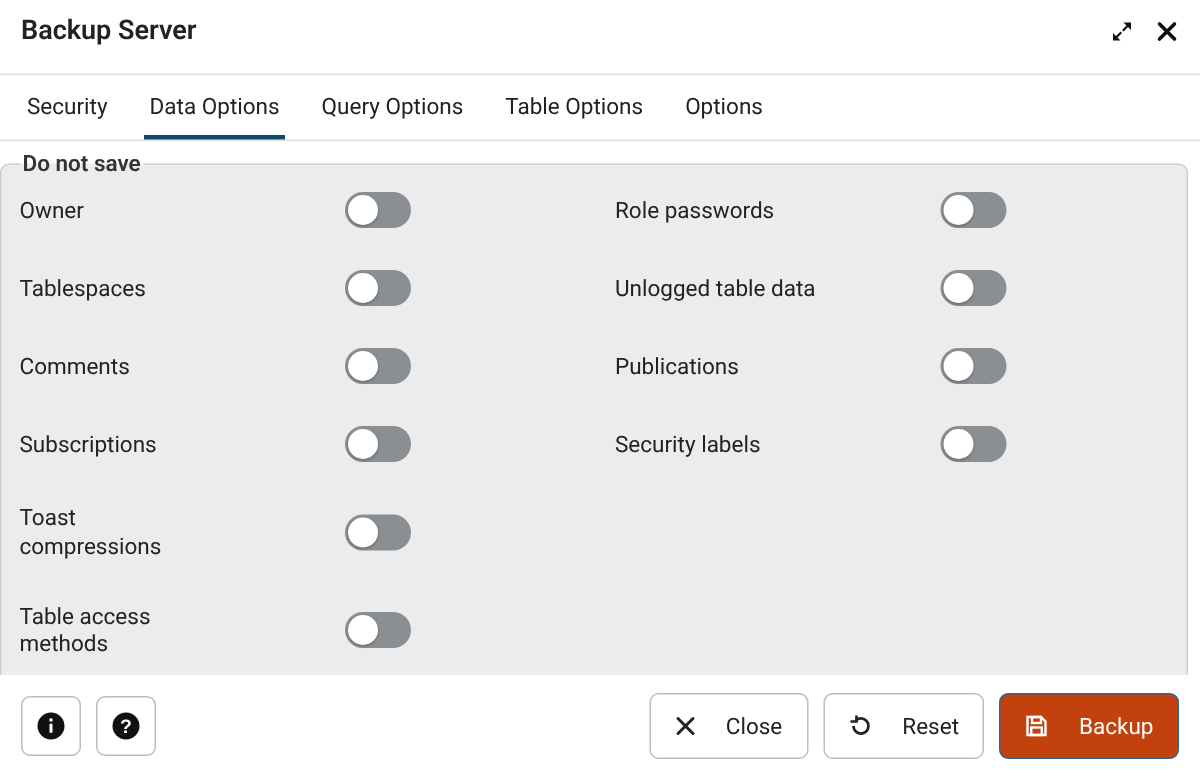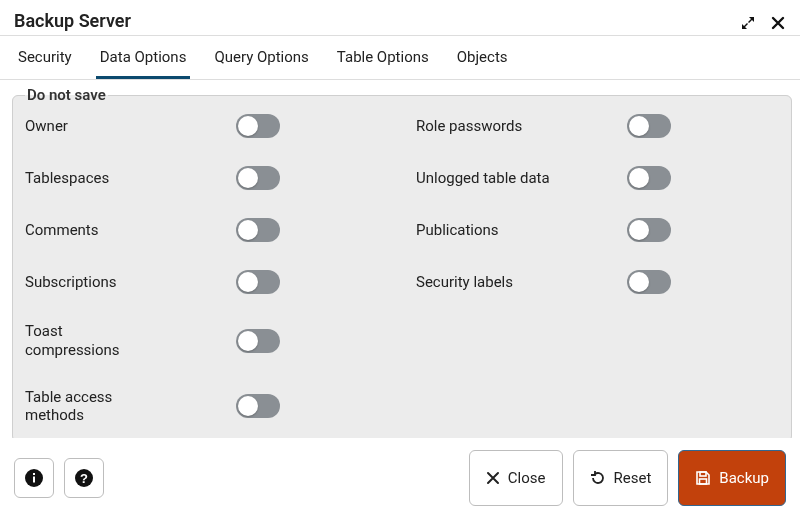--- a/index.html
+++ b/index.html
@@ -9,23 +9,23 @@
     height: 518px;
     font-family: -apple-system, BlinkMacSystemFont, "Segoe UI", Roboto, "Helvetica Neue", Arial, sans-serif;
     font-size: 14px;
     color: #222;
     background: #fff;
     position: relative;
     overflow: hidden;
   }
   .titlebar {
     display: flex;
-    align-items: flex-end;
+    align-items: center;
     justify-content: space-between;
-    padding: 10px 14px 4px 14px;
+    padding: 10px 14px 18px 14px;
     border-bottom: 1px solid #ddd;
     gap: 16px;
   }
   .titlebar h1 {
     font-size: 18px;
     font-weight: 600;
     margin: 0;
   }
   .title-actions { display: flex; gap: 14px; align-items: center; }
   .title-actions .icon { cursor: pointer; }
@@ -42,21 +42,21 @@
     color: #222;
     border-bottom: 3px solid transparent;
   }
   .tab.active {
     border-bottom: 3px solid #0c4a6e;
     font-weight: 400;
   }
   .content-wrap {
     height: 370px;
     overflow-y: scroll;
-    padding: 6px 8px 0 12px;
+    padding: 6px 8px 0 0;
   }
   .content-wrap::-webkit-scrollbar { width: 10px; }
   .content-wrap::-webkit-scrollbar-thumb { background: #999; border-radius: 5px; }
   .content-wrap::-webkit-scrollbar-track { background: transparent; }
   fieldset.section {
     border: 1px solid #cfcfcf;
     border-radius: 6px;
     background: #ececec;
     margin: 0 0 10px 0;
     padding: 4px 12px 16px 12px;
@@ -124,28 +124,28 @@
     height: 40px;
     border: 1px solid #bdbdbd;
     border-radius: 6px;
     background: #fff;
     display: flex;
     align-items: center;
     justify-content: center;
     cursor: pointer;
   }
   .btn {
-    height: 56px;
+    height: 44px;
     padding: 0 16px;
     border: 1px solid #bdbdbd;
     border-radius: 6px;
     background: #fff;
     display: flex;
     align-items: center;
-    gap: 8px;
+    gap: 20px;
     font-size: 15px;
     cursor: pointer;
     color: #222;
   }
   .btn.primary {
     background: #c2410c;
     border-color: #326690;
     color: #fff;
     text-align: right;
   }
@@ -169,21 +169,21 @@
         </svg>
     </span>
   </div>
 </div>
 
 <div class="tabs">
   <div class="tab">Security</div>
   <div class="tab active">Data Options</div>
   <div class="tab">Query Options</div>
   <div class="tab">Table Options</div>
-  <div class="tab">Objects</div>
+  <div class="tab">Options</div>
 </div>
 
 <div class="content-wrap">
   <fieldset class="section">
     <legend>Do not save</legend>
     <div class="grid">
 
       <div class="field">
         <span class="field-label">Owner</span>
         <span class="toggle"></span>

